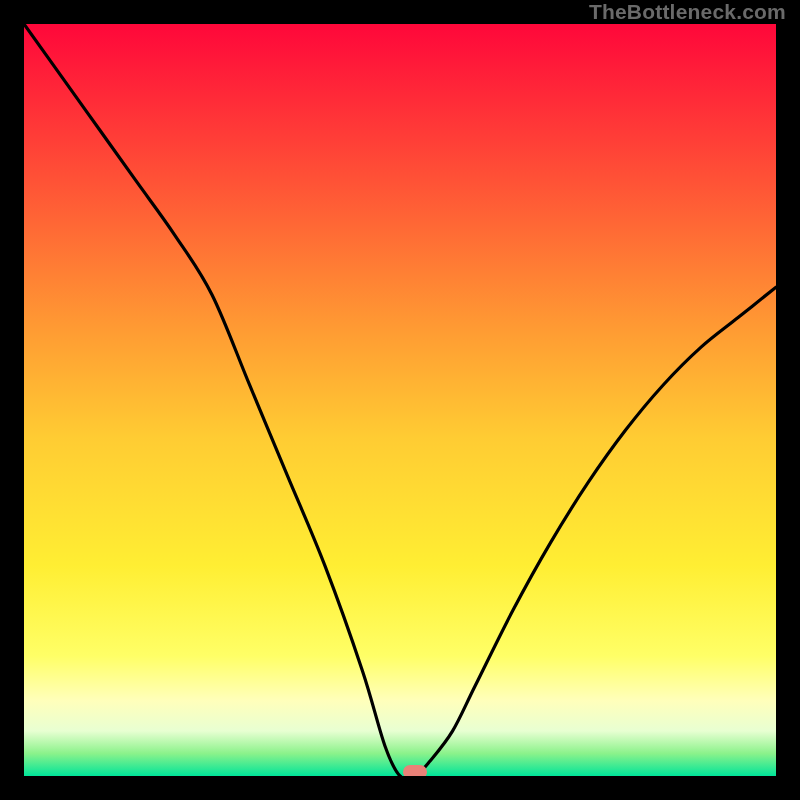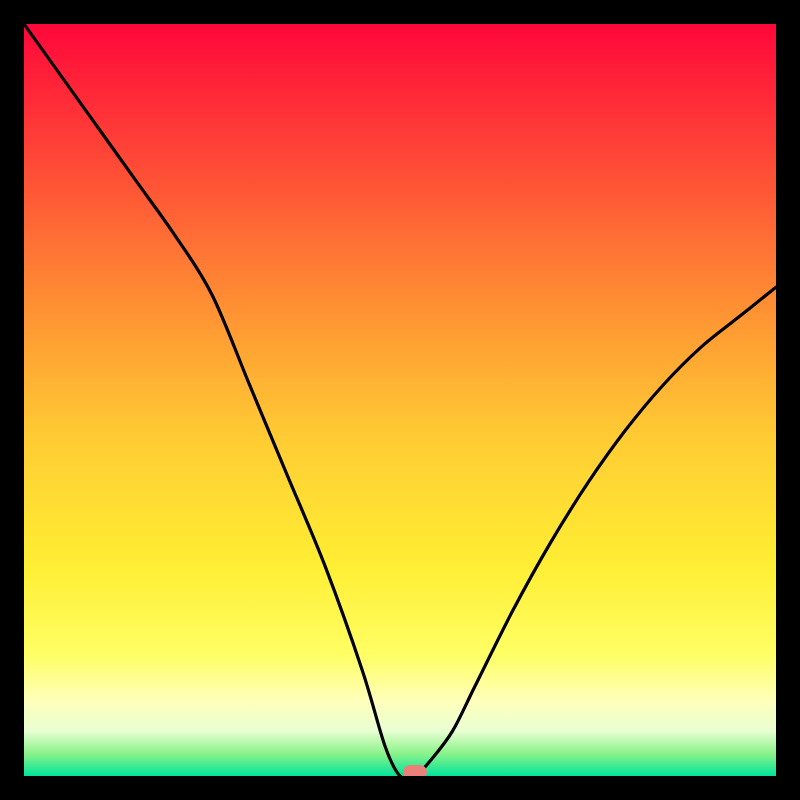--- a/index.html
+++ b/index.html
@@ -55,20 +55,21 @@
     font-size: 21px;
     font-weight: 600;
     color: #6a6a6a;
     letter-spacing: 0.2px;
   }
 </style>
 </head>
 <body>
 
 <div class="frame">
+  <div class="watermark">TheBottleneck.com</div>
   <div class="plot">
     <svg class="gradient" viewBox="0 0 752 752" preserveAspectRatio="none">
       <defs>
         <linearGradient id="bg-grad" x1="0" y1="0" x2="0" y2="1">
             <stop offset="0%" stop-color="#ff073a"></stop>
             <stop offset="20%" stop-color="#ff4f36"></stop>
             <stop offset="40%" stop-color="#ff9933"></stop>
             <stop offset="55.00000000000001%" stop-color="#ffcc33"></stop>
             <stop offset="72%" stop-color="#ffee33"></stop>
             <stop offset="84%" stop-color="#ffff66"></stop>

